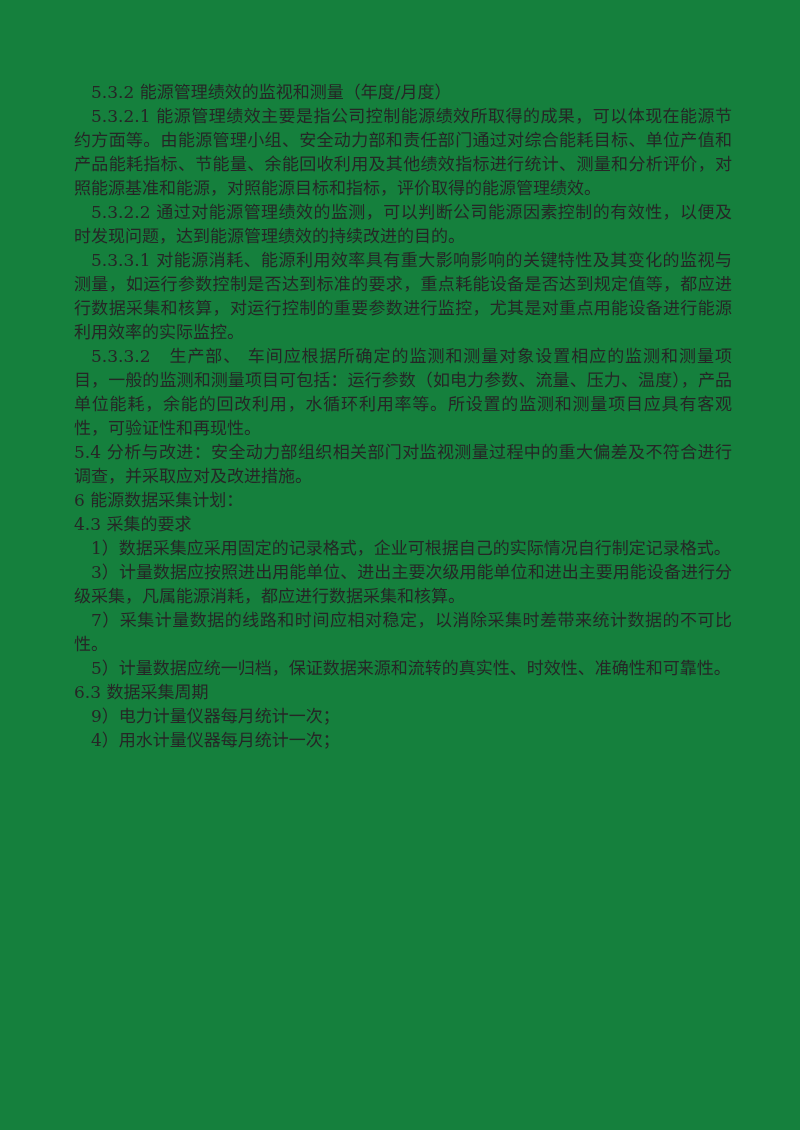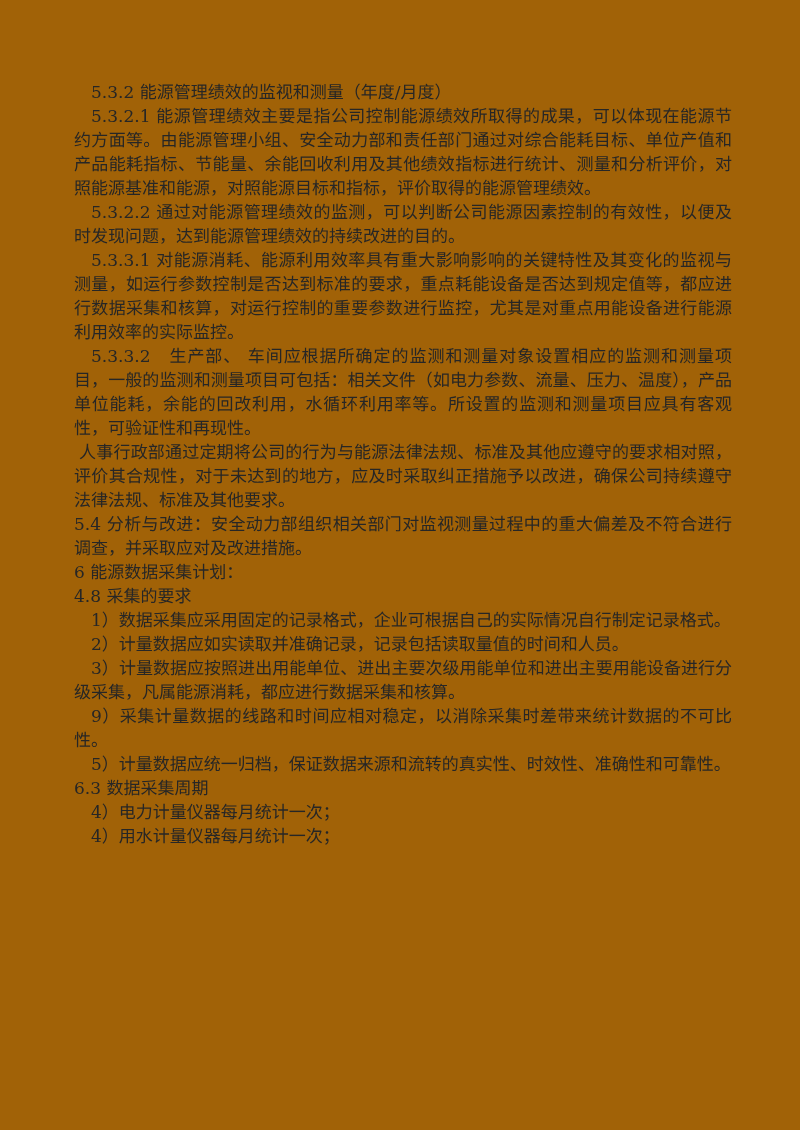--- a/index.html
+++ b/index.html
@@ -6,21 +6,21 @@
     margin: 0;
     padding: 0;
     background: #ffffff;
   }
   .page {
     position: relative;
     box-sizing: border-box;
     width: 800px;
     height: 1130px;
     margin: 0;
-    background: #a16207;
+    background: #15803d;
     padding: 80px 68px 0 74px;
     font-family: "DejaVu Serif", "Liberation Serif", serif;
     font-size: 17px;
     line-height: 24px;
     color: #262626;
     text-align: justify;
     overflow: hidden;
   }
   .page p {
     margin: 0;
@@ -31,26 +31,24 @@
   .indsm { text-indent: 0.3em; }
 </style>
 </head>
 <body>
 
 <div class="page">
   <p class="ind1">5.3.2 能源管理绩效的监视和测量（年度/月度）</p>
   <p class="ind1">5.3.2.1 能源管理绩效主要是指公司控制能源绩效所取得的成果，可以体现在能源节约方面等。由能源管理小组、安全动力部和责任部门通过对综合能耗目标、单位产值和产品能耗指标、节能量、余能回收利用及其他绩效指标进行统计、测量和分析评价，对照能源基准和能源，对照能源目标和指标，评价取得的能源管理绩效。</p>
   <p class="ind1">5.3.2.2 通过对能源管理绩效的监测，可以判断公司能源因素控制的有效性，以便及时发现问题，达到能源管理绩效的持续改进的目的。</p>
   <p class="ind1">5.3.3.1 对能源消耗、能源利用效率具有重大影响影响的关键特性及其变化的监视与测量，如运行参数控制是否达到标准的要求，重点耗能设备是否达到规定值等，都应进行数据采集和核算，对运行控制的重要参数进行监控，尤其是对重点用能设备进行能源利用效率的实际监控。</p>
-  <p class="ind1">5.3.3.2　生产部、 车间应根据所确定的监测和测量对象设置相应的监测和测量项目，一般的监测和测量项目可包括：相关文件（如电力参数、流量、压力、温度），产品单位能耗，余能的回改利用，水循环利用率等。所设置的监测和测量项目应具有客观性，可验证性和再现性。</p>
-  <p class="indsm">人事行政部通过定期将公司的行为与能源法律法规、标准及其他应遵守的要求相对照，评价其合规性，对于未达到的地方，应及时采取纠正措施予以改进，确保公司持续遵守法律法规、标准及其他要求。</p>
+  <p class="ind1">5.3.3.2　生产部、 车间应根据所确定的监测和测量对象设置相应的监测和测量项目，一般的监测和测量项目可包括：运行参数（如电力参数、流量、压力、温度），产品单位能耗，余能的回改利用，水循环利用率等。所设置的监测和测量项目应具有客观性，可验证性和再现性。</p>
   <p>5.4 分析与改进：安全动力部组织相关部门对监视测量过程中的重大偏差及不符合进行调查，并采取应对及改进措施。</p>
   <p>6 能源数据采集计划：</p>
-  <p>4.8 采集的要求</p>
+  <p>4.3 采集的要求</p>
   <p class="ind1">1）数据采集应采用固定的记录格式，企业可根据自己的实际情况自行制定记录格式。</p>
-  <p class="ind1">2）计量数据应如实读取并准确记录，记录包括读取量值的时间和人员。</p>
   <p class="ind1">3）计量数据应按照进出用能单位、进出主要次级用能单位和进出主要用能设备进行分级采集，凡属能源消耗，都应进行数据采集和核算。</p>
-  <p class="ind1">9）采集计量数据的线路和时间应相对稳定，以消除采集时差带来统计数据的不可比性。</p>
+  <p class="ind1">7）采集计量数据的线路和时间应相对稳定，以消除采集时差带来统计数据的不可比性。</p>
   <p class="ind1">5）计量数据应统一归档，保证数据来源和流转的真实性、时效性、准确性和可靠性。</p>
   <p>6.3 数据采集周期</p>
-  <p class="ind1">4）电力计量仪器每月统计一次；</p>
+  <p class="ind1">9）电力计量仪器每月统计一次；</p>
   <p class="ind1">4）用水计量仪器每月统计一次；</p>
 </div>
 
 </body></html>

